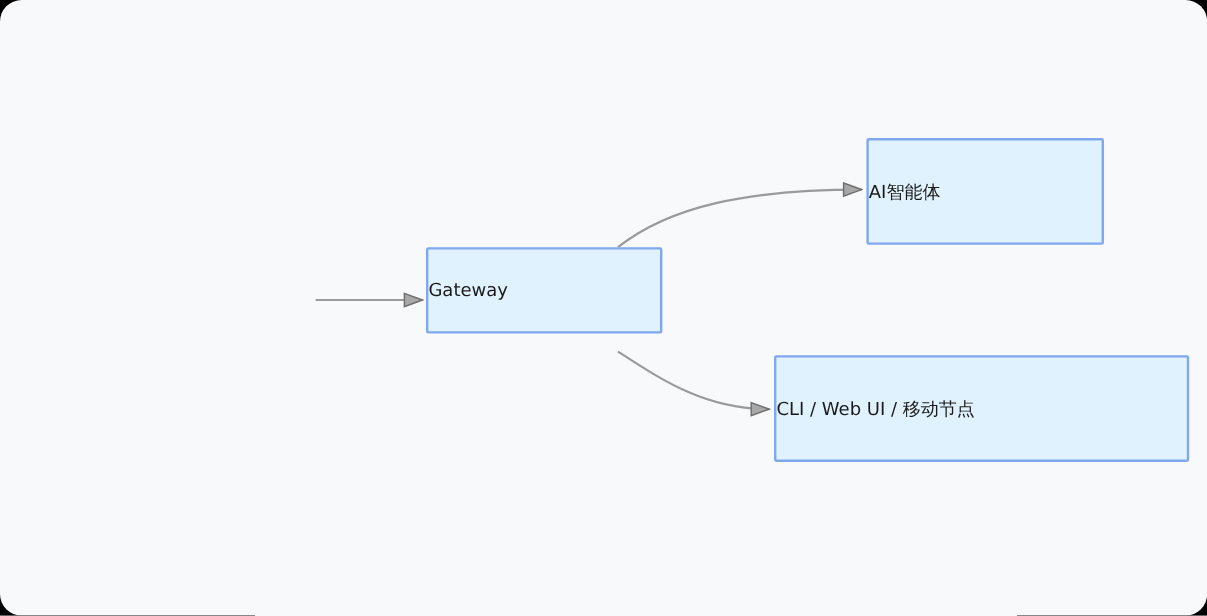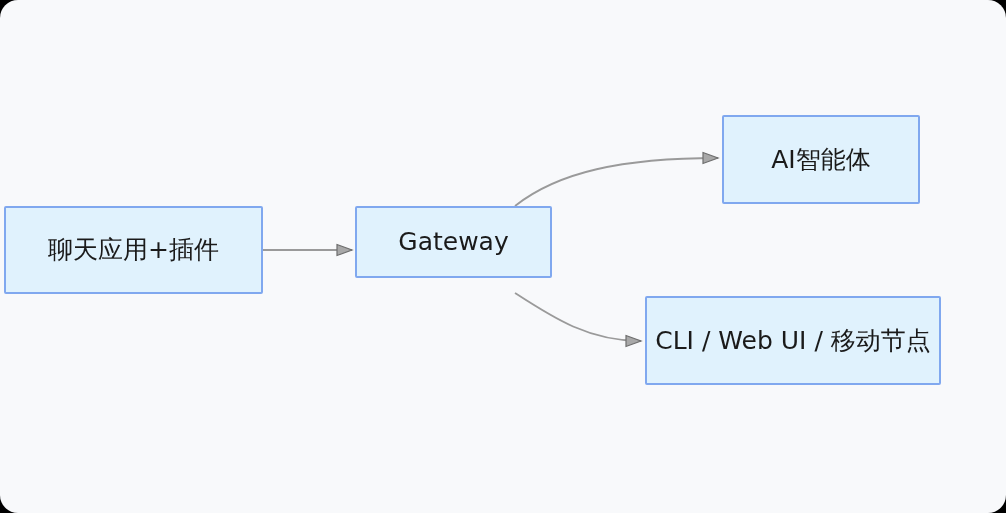--- a/index.html
+++ b/index.html
@@ -40,50 +40,47 @@
     stroke-width: 1.2;
   }
   .node {
     position: absolute;
     box-sizing: border-box;
     background: var(--node-fill, #e0f2fd);
     border: 2px solid var(--node-border, #80a8ef);
     border-radius: 2px;
     display: flex;
     align-items: center;
-    justify-content: center;
+    justify-content: flex-start;
     color: var(--text, #1a1a1a);
-    font-size: 25px;
+    font-size: 15px;
     line-height: 1.2;
     white-space: nowrap;
   }
   .node-chat    { left: 4px;   top: 206px; width: 259px; height: 88px; }
   .node-gateway { left: 355px; top: 206px; width: 197px; height: 72px; }
   .node-agent   { left: 722px; top: 115px; width: 198px; height: 89px; }
-  .node-clients { left: 645px; top: 296px; width: 296px; height: 89px; }
+  .node-clients { left: 645px; top: 296px; width: 346px; height: 89px; }
 </style>
 </head>
 <body style="background: rgb(0, 0, 0);">
 
 <div class="canvas">
 
   <svg class="edge-layer" width="1006" height="513" viewBox="0 0 1006 513" xmlns="http://www.w3.org/2000/svg">
     <defs>
       <marker id="arrow" markerUnits="userSpaceOnUse" markerWidth="18" markerHeight="14" viewBox="0 0 18 14" refX="16.5" refY="7" orient="auto">
         <path class="arrowhead-shape" d="M1.5,1.5 L16.5,7 L1.5,12.5 Z"></path>
       </marker>
     </defs>
     <path class="edge" d="M 263 250 L 352 250" marker-end="url(#arrow)"></path>
     <path class="edge" d="M 515 206 C 558 172, 622 158, 718 158" marker-end="url(#arrow)"></path>
     <path class="edge" d="M 515 293 C 552 317, 588 341, 641 341" marker-end="url(#arrow)"></path>
   </svg>
 
-  <div class="node node-chat">
-    <span>聊天应用+插件</span>
-  </div>
 
   <div class="node node-gateway">
     <span>Gateway</span>
   </div>
 
   <div class="node node-agent">
     <span>AI智能体</span>
   </div>
 
   <div class="node node-clients">

